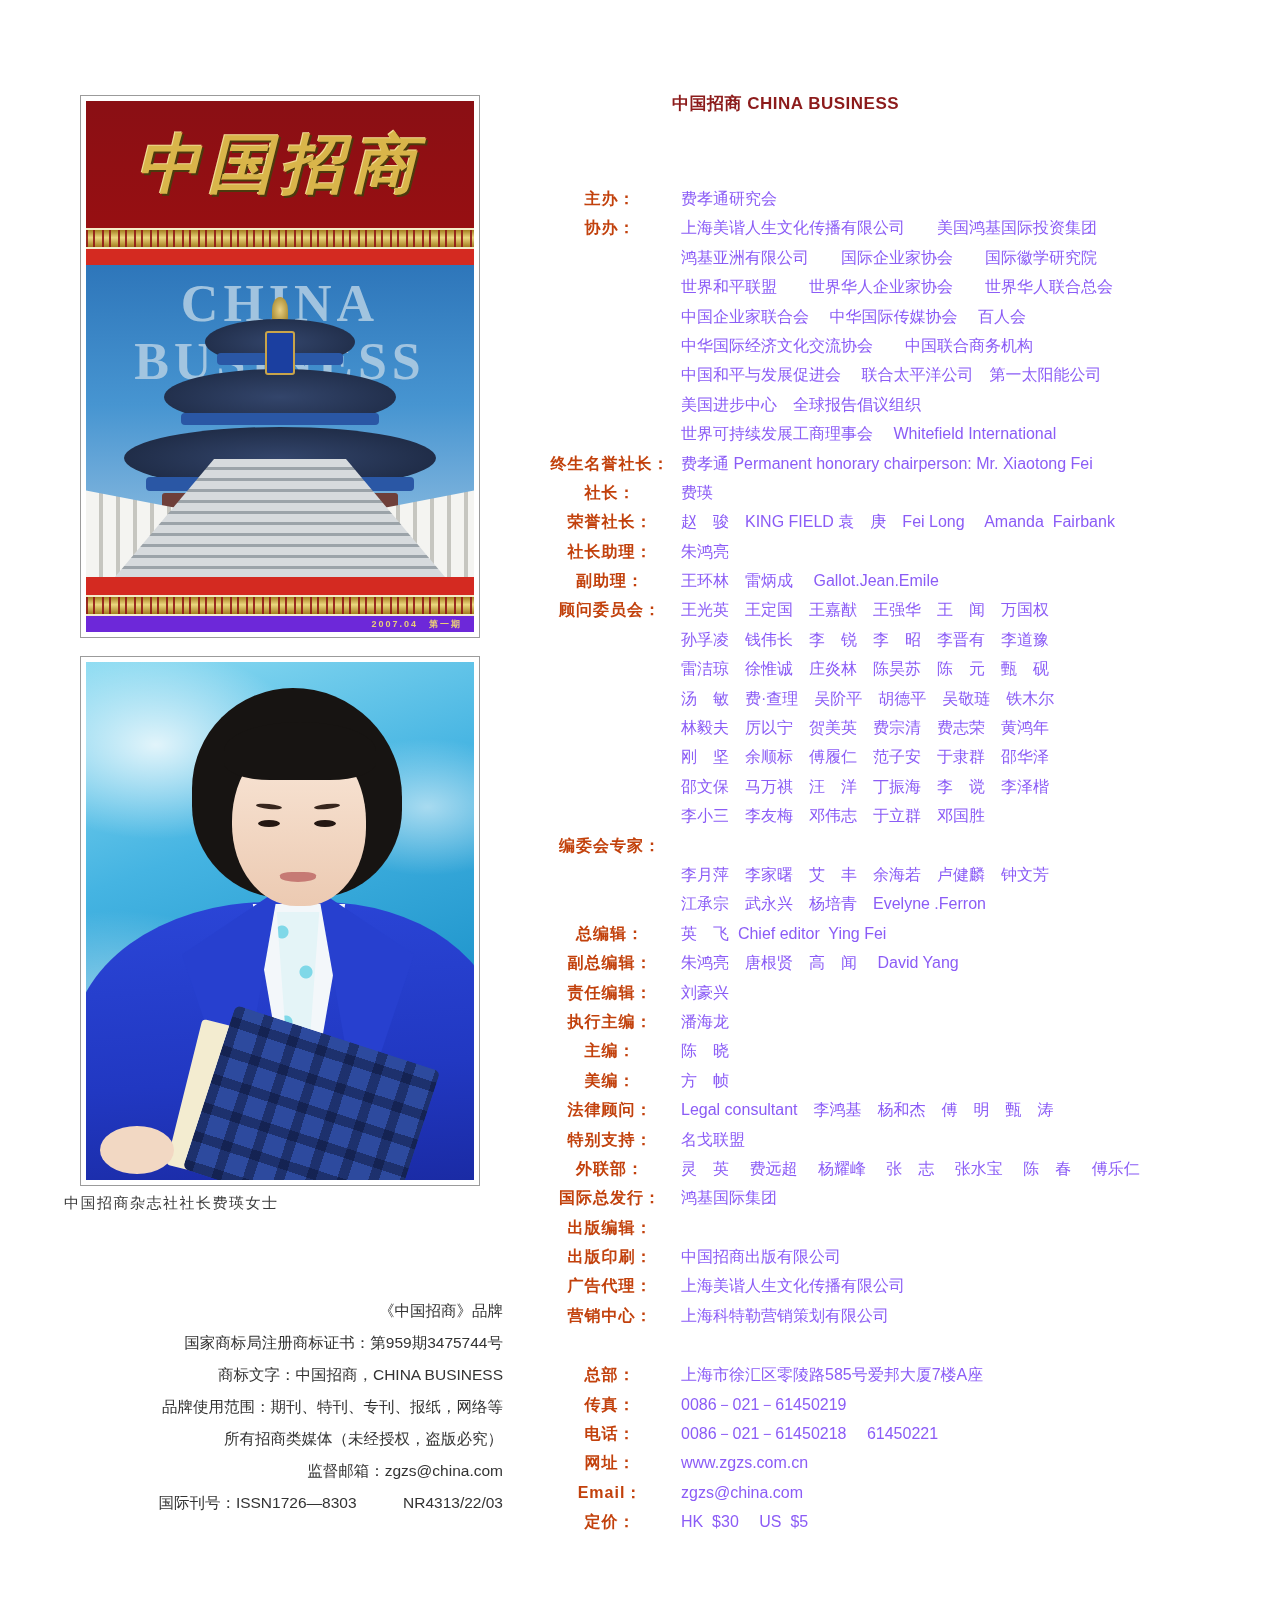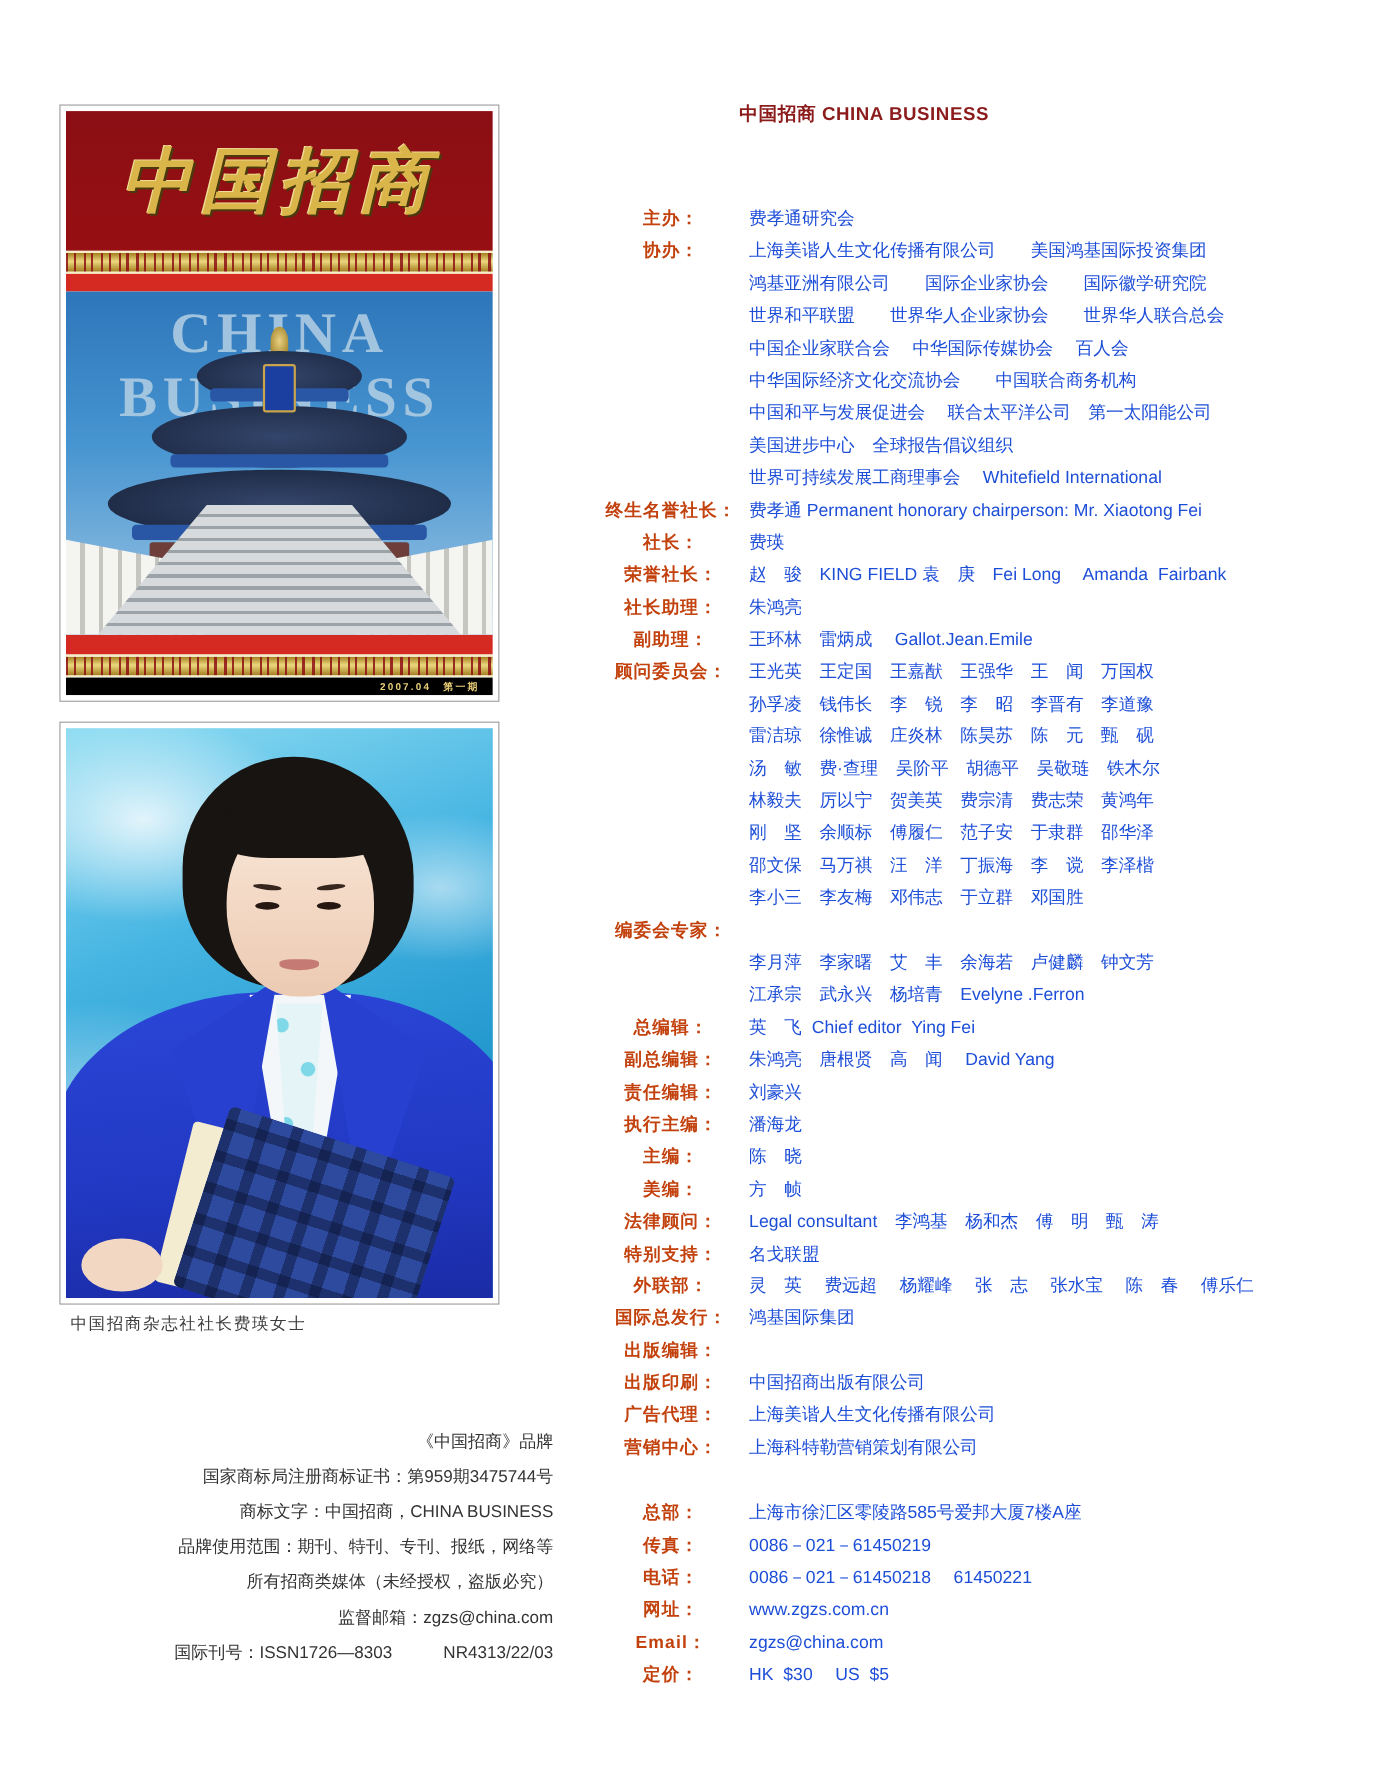--- a/index.html
+++ b/index.html
@@ -1,20 +1,20 @@
 <!DOCTYPE html>
 <html><head>
 <meta charset="utf-8">
 <style>
   html,body{margin:0;padding:0;background:#ffffff;}
   .page{position:relative;width:1270px;height:1624px;background:#fff;
         font-family:"Liberation Sans",sans-serif;color:#3a3a3a;overflow:hidden;}
 
   
-  .framed{position:absolute;left:54px;border:1px solid #9b9b9b;background:#fff;padding:5px;box-sizing:border-box;}
+  .framed{position:absolute;left:80px;border:1px solid #9b9b9b;background:#fff;padding:5px;box-sizing:border-box;}
   .cover-box{top:95px;width:400px;height:543px;}
   .cover{width:100%;height:100%;display:flex;flex-direction:column;overflow:hidden;}
   .cover-maroon{height:127px;background:linear-gradient(180deg,#8a0f14,#970f12);display:flex;align-items:center;justify-content:center;}
   .calligraphy{font-size:64px;font-weight:bold;font-style:italic;letter-spacing:8px;
       color:#d9b54a;text-shadow:2px 2px 0 #4c3a0e,-1px -1px 0 #f0dc94;white-space:nowrap;}
   .meander{height:21px;
       background:repeating-linear-gradient(90deg,rgba(142,16,19,.85) 0 2px,transparent 2px 7px,rgba(142,16,19,.85) 7px 9px,transparent 9px 16px),
       linear-gradient(180deg,#a37d1e,#ecd77e 45%,#a37d1e);
       border-top:2px solid #f5ecc8;border-bottom:2px solid #f5ecc8;box-sizing:border-box;}
   .red-strip{height:16px;background:#d42a21;}
@@ -35,21 +35,21 @@
   .eave3{top:180px;width:268px;height:14px;background:#2a57a5;border-radius:4px;}
   .t-base{top:196px;width:236px;height:18px;background:#6e3f3a;border-radius:3px;}
   .stairs{position:absolute;bottom:0;left:50%;transform:translateX(-50%);width:330px;height:118px;
       clip-path:polygon(30% 0,70% 0,100% 100%,0 100%);
       background:repeating-linear-gradient(180deg,#d6dadd 0 8px,#9ba3a9 8px 11px);}
   .balustrade{position:absolute;bottom:0;width:125px;height:96px;
       background:repeating-linear-gradient(90deg,#f4f4f1 0 13px,#c6c6c0 13px 17px);
       box-shadow:0 -3px 0 #ffffff;}
   .balustrade.left{left:0;clip-path:polygon(0 10%,100% 35%,100% 100%,0 100%);}
   .balustrade.right{right:0;clip-path:polygon(0 35%,100% 10%,100% 100%,0 100%);}
-  .cover-maroon-bottom{height:16px;background:#000000;display:flex;align-items:center;justify-content:flex-end;padding-right:12px;}
+  .cover-maroon-bottom{height:16px;background:#6d28d9;display:flex;align-items:center;justify-content:flex-end;padding-right:12px;}
   .issue-text{font-size:9px;font-weight:bold;letter-spacing:2px;color:#e9ce78;}
 
   .portrait-box{top:656px;width:400px;height:530px;}
   .portrait-photo{position:relative;width:100%;height:100%;overflow:hidden;
       background:radial-gradient(ellipse 60% 28% at 18% 16%,rgba(255,255,255,.8),transparent 65%),
                  radial-gradient(ellipse 50% 22% at 88% 28%,rgba(255,255,255,.55),transparent 60%),
                  radial-gradient(ellipse 70% 30% at 8% 66%,rgba(255,255,255,.45),transparent 60%),
                  linear-gradient(160deg,#8edcf2 0%,#45b4e2 35%,#1f95cc 70%,#4cc0e8 100%);}
   .portrait-photo div{position:absolute;}
   .p-hair{top:26px;left:106px;width:210px;height:210px;background:#171412;border-radius:48% 52% 42% 44%;}
@@ -88,21 +88,21 @@
   .brand-line{line-height:32px;white-space:pre;text-align:right;}
   .brand-line.indent{padding-left:114px;}
 
   
   .right-col{position:absolute;left:545px;top:92px;width:700px;}
   .mast-header{margin-left:127px;font-size:17px;font-weight:bold;color:#8c1b1b;letter-spacing:.5px;margin-bottom:74px;}
   .mast-rows{font-size:16px;}
   .mast-row{display:flex;min-height:29.4px;align-items:baseline;}
   .mast-row.gap{margin-top:30px;}
   .mast-label{width:130px;text-align:center;font-weight:bold;color:#c2410c;flex:none;letter-spacing:1px;}
-  .mast-value{flex:1;padding-left:6px;color:#1d4ed8;white-space:pre;}
+  .mast-value{flex:1;padding-left:6px;color:#8b5cf6;white-space:pre;}
 </style>
 </head>
 <body>
 
 <div class="page">
 
   <div class="framed cover-box">
     <div class="cover">
       <div class="cover-maroon">
         <span class="calligraphy">中国招商</span>

